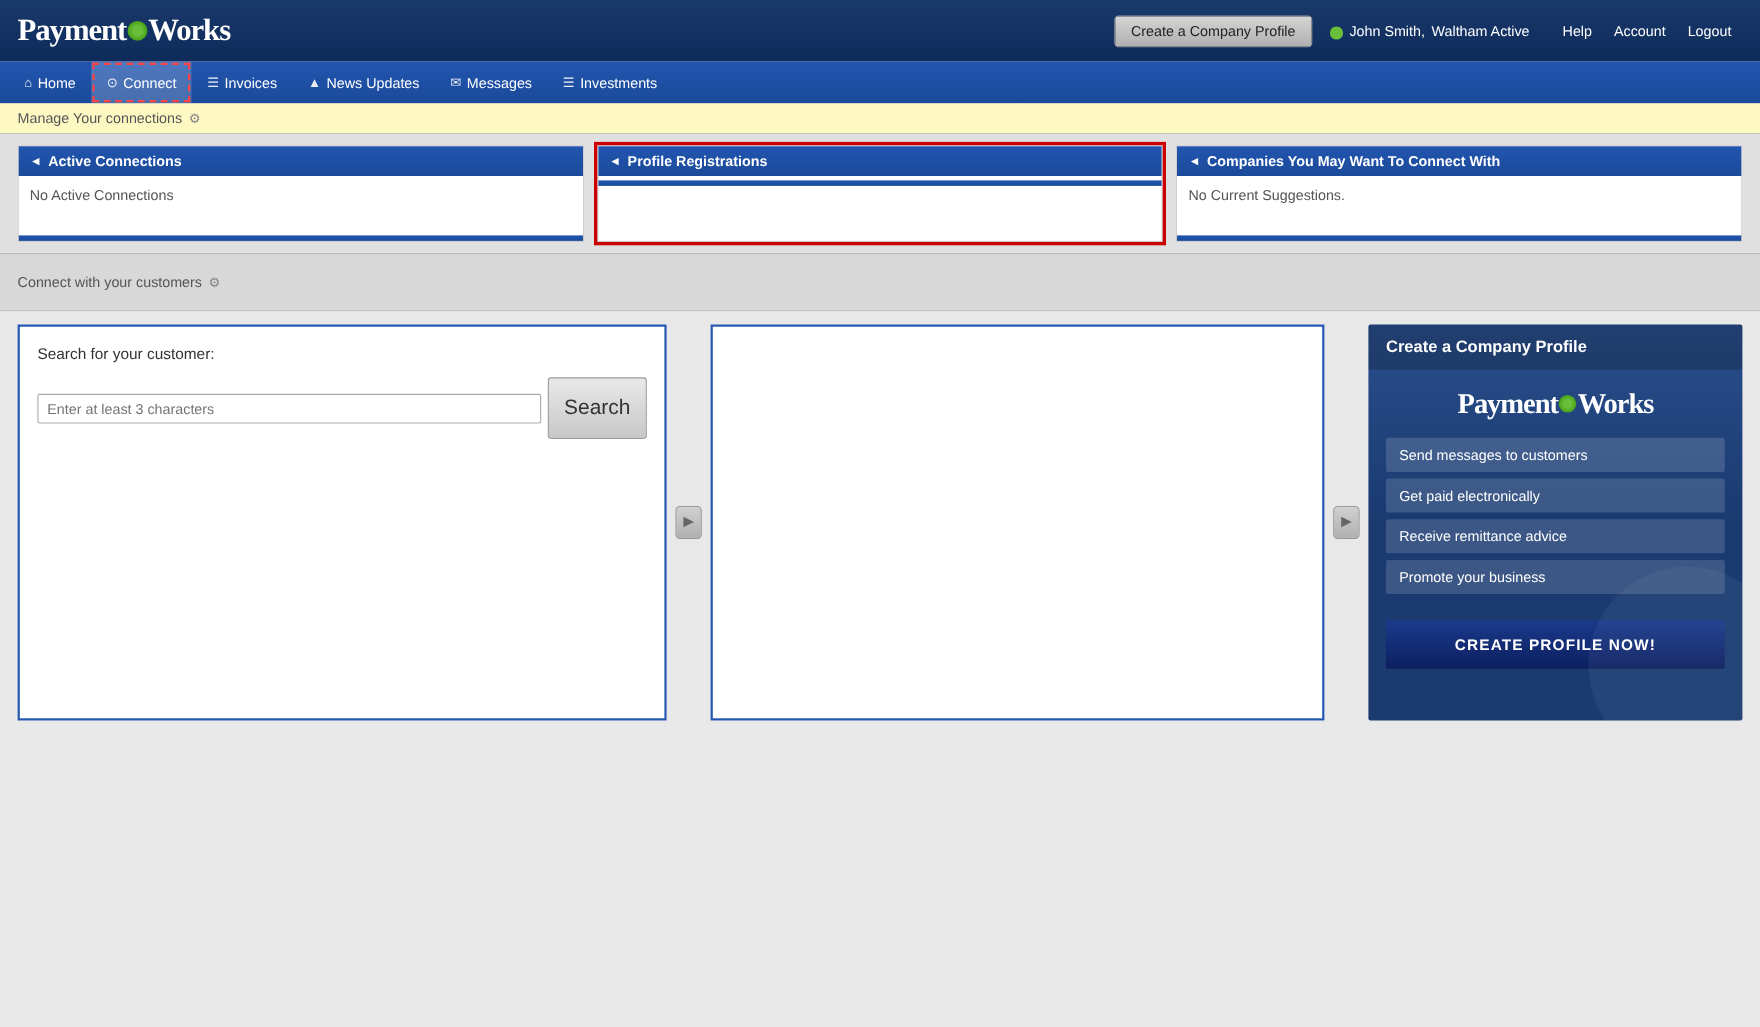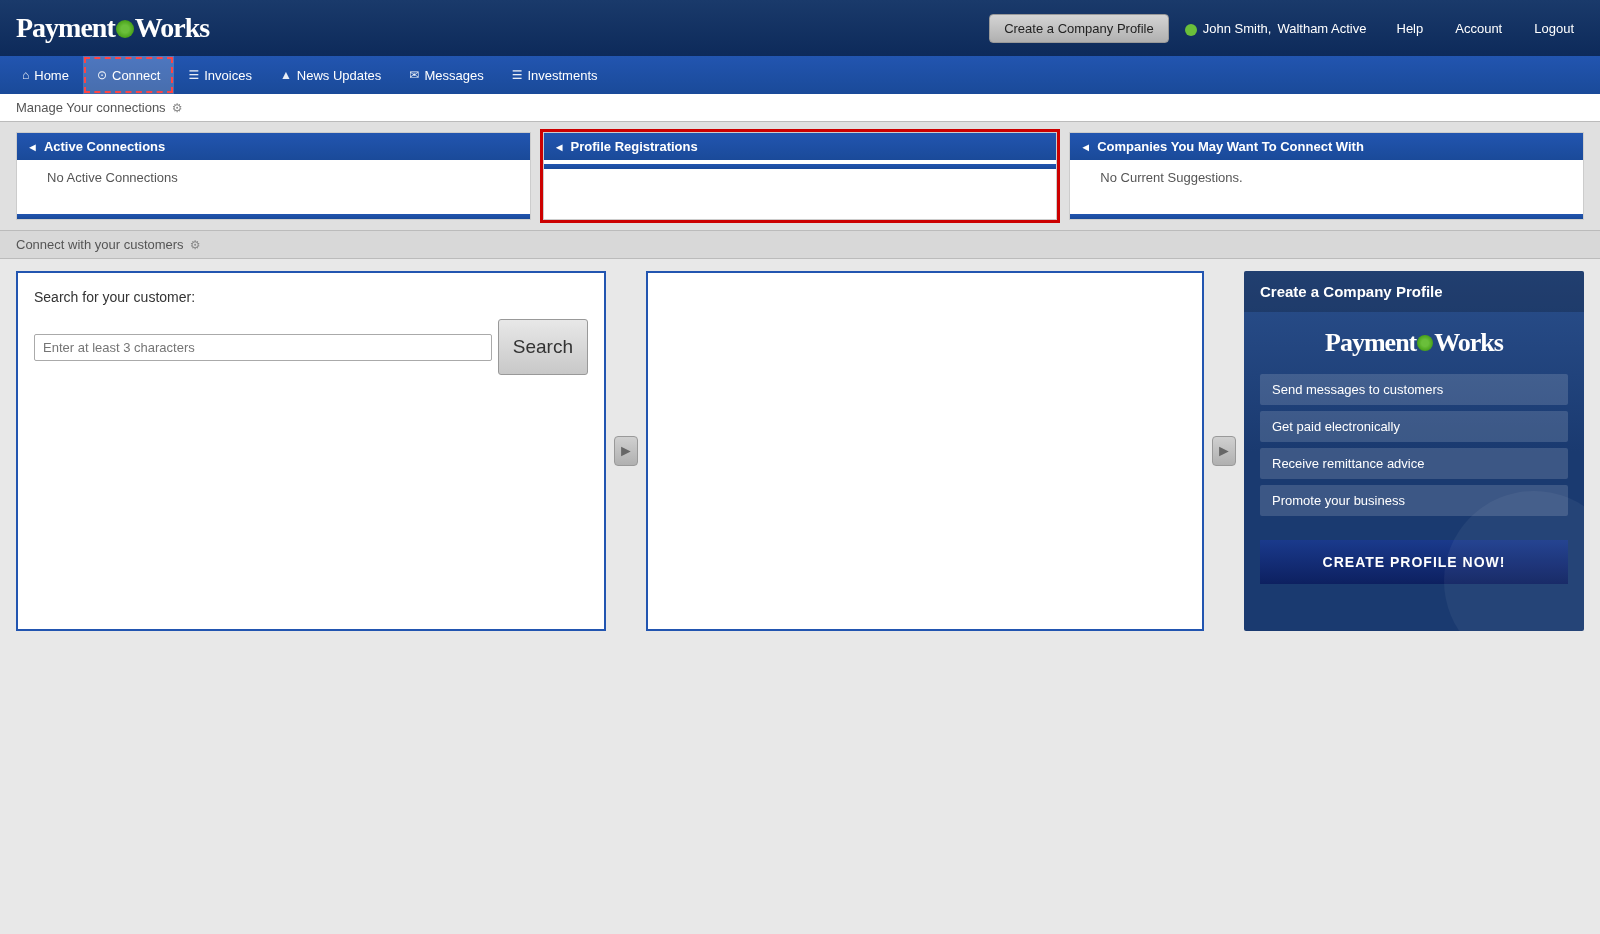--- a/index.html
+++ b/index.html
@@ -57,21 +57,21 @@
     }
     .user-dot {
       width: 12px;
       height: 12px;
       background: #6abf3a;
       border-radius: 50%;
       display: inline-block;
     }
     .header-links {
       display: flex;
-      gap: 12px;
+      gap: 0;
       color: white;
       font-size: 13px;
     }
     .header-links a {
       color: white;
       text-decoration: none;
       padding: 4px 10px;
       cursor: pointer;
     }
 
@@ -98,21 +98,21 @@
     }
     .nav-item.active {
       background: rgba(255,255,255,0.2);
       outline: 2px dashed #ff4444;
       outline-offset: -3px;
     }
     .nav-icon { font-size: 12px; opacity: 0.9; }
 
     
     .subheader {
-      background: #ffffff;
+      background: #fef9c3;
       padding: 6px 16px;
       font-size: 13px;
       color: #555;
       border-bottom: 1px solid #bbb;
       display: flex;
       align-items: center;
       gap: 6px;
     }
     .subheader-icon { color: #888; font-size: 12px; }
 
@@ -141,21 +141,20 @@
       display: flex;
       align-items: center;
       gap: 6px;
     }
     .conn-panel-header .arrow { font-size: 11px; }
     .conn-panel-body {
       padding: 10px;
       font-size: 13px;
       color: #555;
       min-height: 50px;
-      margin-left: 20px;
     }
     .conn-panel-footer {
       height: 5px;
       background: linear-gradient(180deg, #2255b0 0%, #1a4a99 100%);
       margin-top: 4px;
     }
     .registration-row {
       display: flex;
       justify-content: space-between;
       align-items: center;
@@ -168,21 +167,21 @@
       font-size: 13px;
     }
     .reg-status {
       color: #2255b0;
       font-size: 13px;
     }
 
     
     .connect-subheader {
       background: #d8d8d8;
-      padding: 6px 16px;
+      padding: 18px 16px;
       font-size: 13px;
       color: #555;
       border-bottom: 1px solid #bbb;
       border-top: 1px solid #bbb;
       display: flex;
       align-items: center;
       gap: 6px;
     }
 
     

